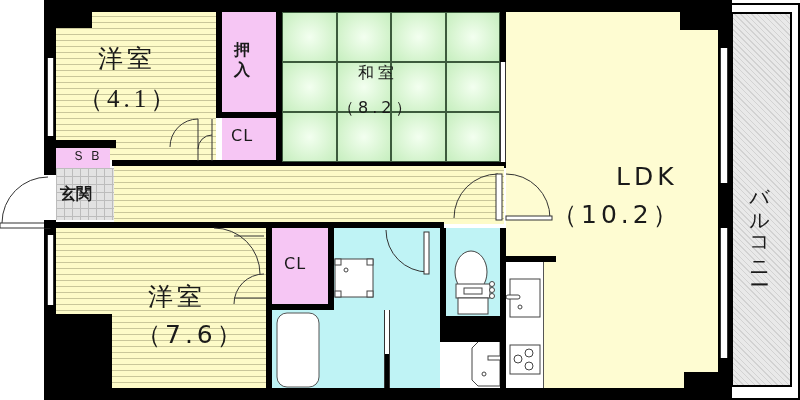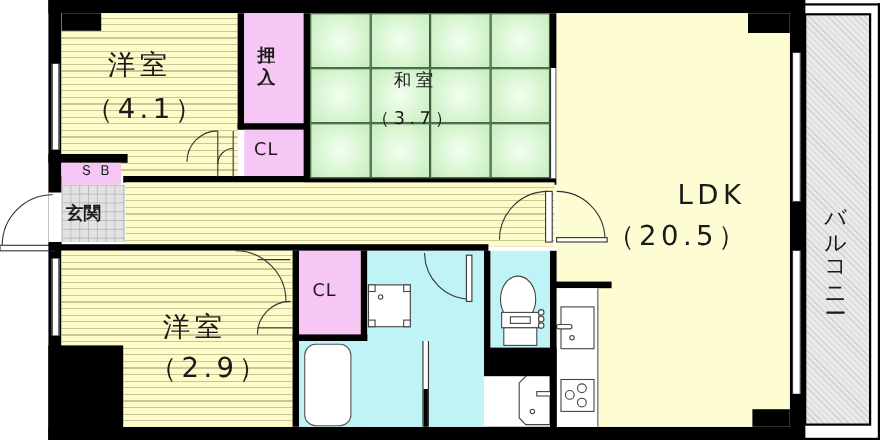--- a/index.html
+++ b/index.html
@@ -45,27 +45,27 @@
 <div class="label vert" style="left:748px;top:175px;">バルコニー</div>
 
 <div class="abs wall" style="left:44px;top:0px;width:688px;height:12px;"></div>
 <div class="abs wall" style="left:44px;top:388px;width:688px;height:12px;"></div>
 <div class="abs wall" style="left:44px;top:0px;width:12px;height:400px;"></div>
 <div class="abs wall" style="left:718px;top:0px;width:14px;height:400px;"></div>
 
 <div class="abs floor-yellow" style="left:56px;top:12px;width:160px;height:148px;"></div>
 <div class="abs wall" style="left:56px;top:12px;width:36px;height:16px;"></div>
 <div class="label label-big" style="left:98px;top:44px;">洋室</div>
-<div class="label label-big" style="left:78px;top:84px;">（4.1）</div>
+<div class="label label-big" style="left:78px;top:84px;font-family:Liberation Serif, serif;">（4.1）</div>
 <div class="abs wall" style="left:216px;top:12px;width:6px;height:105px;"></div>
 <div class="abs wall" style="left:112px;top:160px;width:166px;height:6px;"></div>
 <div class="abs window" style="left:47px;top:58px;width:7px;height:78px;"></div>
 
 <div class="abs floor-pink" style="left:222px;top:12px;width:54px;height:100px;"></div>
-<div class="label label-small" style="left:232px;top:40px;width:20px;white-space:normal;line-height:1.25;font-weight:bold;font-size:16px;letter-spacing:0;text-decoration:underline;">押入</div>
+<div class="label label-small" style="left:232px;top:40px;width:20px;white-space:normal;line-height:1.25;font-weight:bold;font-size:16px;letter-spacing:0;">押入</div>
 <div class="abs wall" style="left:216px;top:112px;width:62px;height:6px;"></div>
 <div class="abs floor-pink" style="left:222px;top:118px;width:54px;height:42px;"></div>
 <div class="label label-mid" style="left:231px;top:126px;letter-spacing:1px;">CL</div>
 <svg width="60" height="50" style="left:160px;top:115px;">
   <path d="M38 4 A 28 28 0 0 0 10 32" fill="none" stroke="#333" stroke-width="1"></path>
   <path d="M52 20 A 14 14 0 0 0 38 34" fill="none" stroke="#333" stroke-width="1"></path>
   <line x1="38" y1="4" x2="38" y2="46" stroke="#333" stroke-width="1"></line>
   <line x1="52" y1="4" x2="52" y2="46" stroke="#333" stroke-width="1"></line>
 </svg>
 
@@ -79,21 +79,21 @@
   <div class="tatami-cell"></div>
     <div class="tatami-cell"></div>
     <div class="tatami-cell"></div>
     <div class="tatami-cell"></div>
   <div class="tatami-cell"></div>
     <div class="tatami-cell"></div>
     <div class="tatami-cell"></div>
     <div class="tatami-cell"></div>
 </div>
 <div class="label label-mid" style="left:358px;top:63px;">和室</div>
-<div class="label label-mid" style="left:338px;top:98px;">（3.7）</div>
+<div class="label label-mid" style="left:338px;top:98px;">（8.2）</div>
 <div class="abs wall" style="left:276px;top:162px;width:230px;height:6px;"></div>
 <div class="abs wall" style="left:500px;top:12px;width:6px;height:50px;"></div>
 <div class="abs window" style="left:500px;top:62px;width:6px;height:100px;"></div>
 
 <div class="abs wall" style="left:44px;top:140px;width:72px;height:8px;"></div>
 <div class="abs floor-pink" style="left:56px;top:148px;width:54px;height:20px;"></div>
 <div class="label label-small" style="left:72px;top:148px;font-size:13px;">ＳＢ</div>
 <div class="abs floor-tile" style="left:56px;top:168px;width:58px;height:52px;"></div>
 <div class="label label-small" style="left:60px;top:184px;font-weight:bold;font-size:16px;letter-spacing:0;">玄関</div>
 <div class="abs" style="left:44px;top:175px;width:12px;height:45px;background:#fff;"></div>
@@ -102,21 +102,21 @@
   <rect x="0" y="48" width="50" height="5" fill="#fff" stroke="#333" stroke-width="1"></rect>
 </svg>
 
 <div class="abs floor-yellow" style="left:114px;top:166px;width:390px;height:58px;"></div>
 <div class="abs wall" style="left:44px;top:222px;width:400px;height:6px;"></div>
 
 <div class="abs floor-ldk" style="left:506px;top:12px;width:212px;height:376px;"></div>
 <div class="abs wall" style="left:680px;top:12px;width:38px;height:18px;"></div>
 <div class="abs wall" style="left:684px;top:372px;width:34px;height:16px;"></div>
 <div class="label label-big" style="left:572px;top:162px;margin-left:44px;">LDK</div>
-<div class="label label-big" style="left:552px;top:200px;">（20.5）</div>
+<div class="label label-big" style="left:552px;top:200px;">（10.2）</div>
 <div class="abs window" style="left:720px;top:48px;width:8px;height:135px;"></div>
 <div class="abs window" style="left:720px;top:228px;width:8px;height:130px;"></div>
 <svg width="60" height="60" style="left:452px;top:172px;">
   <path d="M46 2 A 44 44 0 0 0 2 46" fill="none" stroke="#333" stroke-width="1"></path>
   <rect x="44" y="2" width="6" height="46" fill="#fff" stroke="#333" stroke-width="1"></rect>
 </svg>
 <svg width="60" height="60" style="left:504px;top:168px;">
   <path d="M2 6 A 44 44 0 0 1 46 50" fill="none" stroke="#333" stroke-width="1"></path>
   <rect x="2" y="48" width="46" height="4" fill="#fff" stroke="#333" stroke-width="1"></rect>
 </svg>
@@ -131,21 +131,21 @@
 <svg width="34" height="32" style="left:509px;top:344px;">
   <rect x="1" y="1" width="30" height="29" fill="#fff" stroke="#444" stroke-width="1"></rect>
   <circle cx="9" cy="15" r="4" fill="none" stroke="#444" stroke-width="1"></circle>
   <circle cx="20" cy="9" r="4" fill="none" stroke="#444" stroke-width="1"></circle>
   <circle cx="20" cy="22" r="4" fill="none" stroke="#444" stroke-width="1"></circle>
 </svg>
 
 <div class="abs floor-yellow" style="left:56px;top:228px;width:210px;height:160px;"></div>
 <div class="abs wall" style="left:44px;top:314px;width:68px;height:86px;"></div>
 <div class="label label-big" style="left:148px;top:282px;">洋室</div>
-<div class="label label-big" style="left:136px;top:320px;">（2.9）</div>
+<div class="label label-big" style="left:136px;top:320px;">（7.6）</div>
 <div class="abs window" style="left:47px;top:235px;width:7px;height:70px;"></div>
 <svg width="60" height="80" style="left:212px;top:224px;">
   <path d="M2 4 A 46 46 0 0 1 48 50" fill="none" stroke="#333" stroke-width="1"></path>
   <path d="M52 50 A 30 30 0 0 0 22 80" fill="none" stroke="#333" stroke-width="1"></path>
   <line x1="22" y1="12" x2="52" y2="12" stroke="#333" stroke-width="1"></line>
   <line x1="22" y1="74" x2="54" y2="74" stroke="#333" stroke-width="1"></line>
 </svg>
 <div class="abs wall" style="left:266px;top:228px;width:6px;height:160px;"></div>
 
 <div class="abs floor-pink" style="left:272px;top:228px;width:56px;height:78px;"></div>

